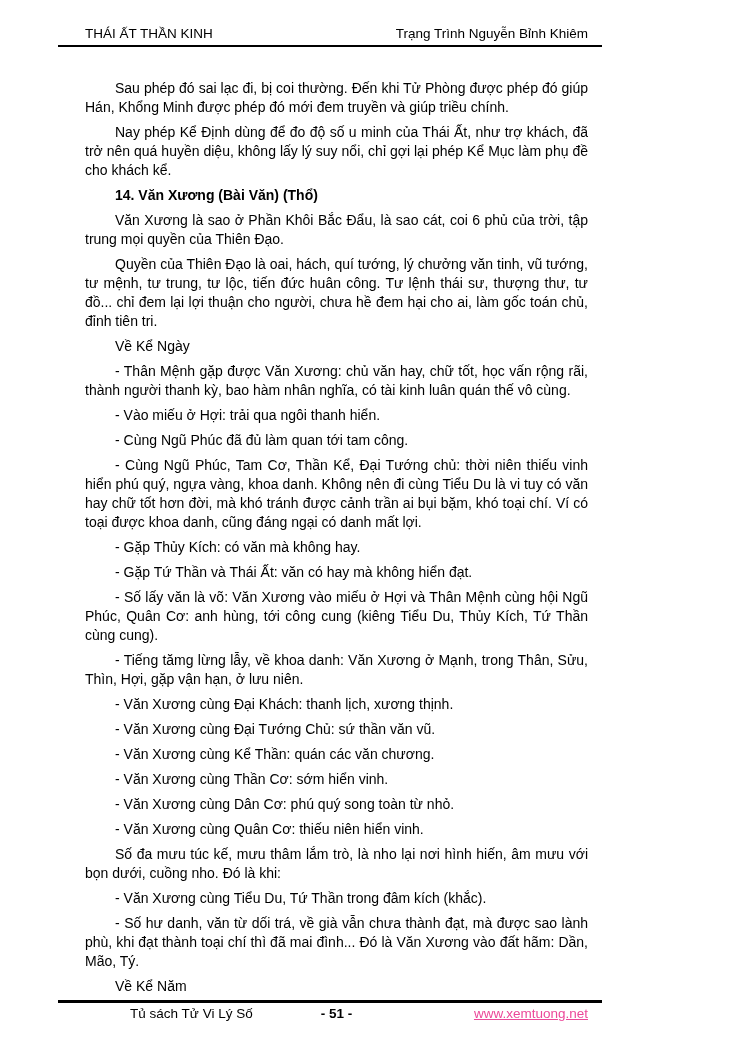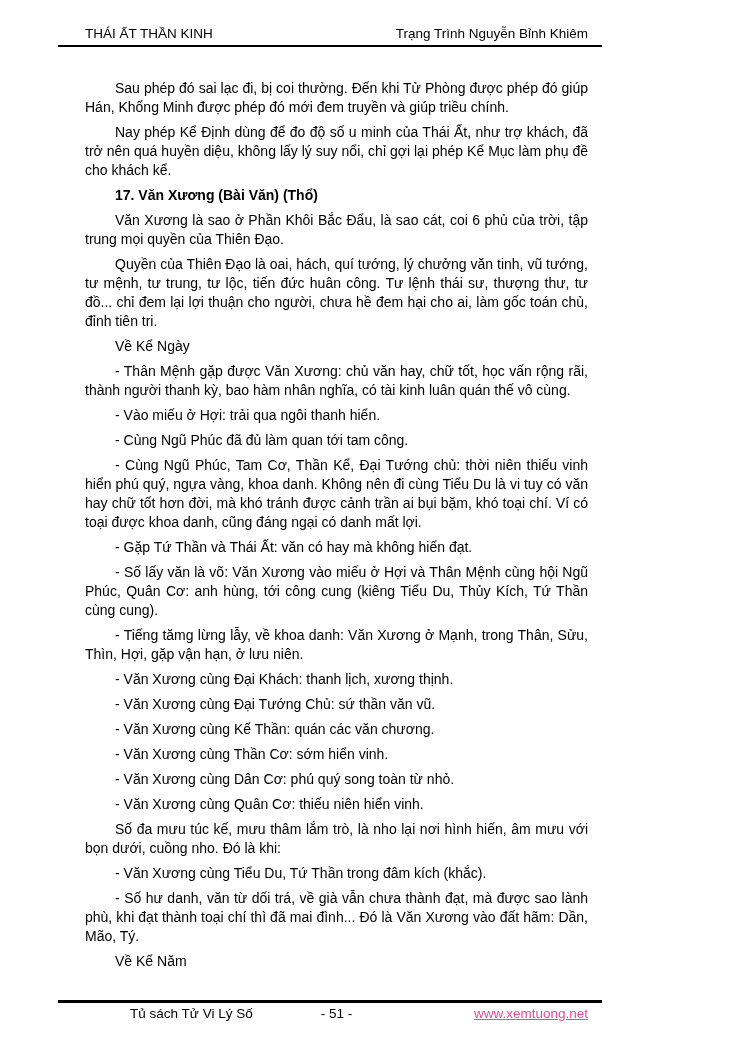--- a/index.html
+++ b/index.html
@@ -57,21 +57,21 @@
     border-top: 3px solid #000000;
   }
   .ftr-row {
     position: absolute;
     top: 1006px; left: 85px; right: 72px;
     display: flex;
     align-items: baseline;
     font-size: 13.5px;
   }
   .ftr-left  { flex: 1; text-align: right; }
-  .ftr-center{ flex: 1; text-align: center; }
+  .ftr-center{ flex: 1; text-align: center; font-weight: bold; }
   .ftr-right { flex: 1; text-align: right; }
   .ftr-link {
     text-decoration: underline;
     color: #ec4899;
     cursor: pointer;
   }
 </style>
 </head>
 <body>
 
@@ -79,28 +79,29 @@
 
   <div class="hdr-row">
     <span>THÁI ẤT THẦN KINH</span>
     <span>Trạng Trình Nguyễn Bỉnh Khiêm</span>
   </div>
   <div class="hdr-rule"></div>
 
   <div class="content">
     <p>Sau phép đó sai lạc đi, bị coi thường. Đến khi Tử Phòng được phép đó giúp Hán, Khổng Minh được phép đó mới đem truyền và giúp triều chính.</p>
     <p>Nay phép Kể Định dùng để đo độ số u minh của Thái Ất, như trợ khách, đã trở nên quá huyền diệu, không lấy lý suy nổi, chỉ gợi lại phép Kể Mục làm phụ đề cho khách kể.</p>
-    <p class="heading">17. Văn Xương (Bài Văn) (Thổ)</p>
+    <p class="heading">14. Văn Xương (Bài Văn) (Thổ)</p>
     <p>Văn Xương là sao ở Phần Khôi Bắc Đẩu, là sao cát, coi 6 phủ của trời, tập trung mọi quyền của Thiên Đạo.</p>
     <p>Quyền của Thiên Đạo là oai, hách, quí tướng, lý chưởng văn tinh, vũ tướng, tư mệnh, tư trung, tư lộc, tiến đức huân công. Tư lệnh thái sư, thượng thư, tư đồ... chỉ đem lại lợi thuận cho người, chưa hề đem hại cho ai, làm gốc toán chủ, đỉnh tiên tri.</p>
     <p class="label">Về Kể Ngày</p>
     <p>- Thân Mệnh gặp được Văn Xương: chủ văn hay, chữ tốt, học vấn rộng rãi, thành người thanh kỳ, bao hàm nhân nghĩa, có tài kinh luân quán thế vô cùng.</p>
     <p>- Vào miếu ở Hợi: trải qua ngôi thanh hiển.</p>
     <p>- Cùng Ngũ Phúc đã đủ làm quan tới tam công.</p>
     <p>- Cùng Ngũ Phúc, Tam Cơ, Thần Kể, Đại Tướng chủ: thời niên thiếu vinh hiển phú quý, ngựa vàng, khoa danh. Không nên đi cùng Tiểu Du là vi tuy có văn hay chữ tốt hơn đời, mà khó tránh được cảnh trần ai bụi bặm, khó toại chí. Ví có toại được khoa danh, cũng đáng ngại có danh mất lợi.</p>
+    <p>- Gặp Thủy Kích: có văn mà không hay.</p>
     <p>- Gặp Tứ Thần và Thái Ất: văn có hay mà không hiển đạt.</p>
     <p>- Số lấy văn là võ: Văn Xương vào miếu ở Hợi và Thân Mệnh cùng hội Ngũ Phúc, Quân Cơ: anh hùng, tới công cung (kiêng Tiểu Du, Thủy Kích, Tứ Thần cùng cung).</p>
     <p>- Tiếng tămg lừng lẫy, về khoa danh: Văn Xương ở Mạnh, trong Thân, Sửu, Thìn, Hợi, gặp vận hạn, ở lưu niên.</p>
     <p>- Văn Xương cùng Đại Khách: thanh lịch, xương thịnh.</p>
     <p>- Văn Xương cùng Đại Tướng Chủ: sứ thần văn vũ.</p>
     <p>- Văn Xương cùng Kể Thần: quán các văn chương.</p>
     <p>- Văn Xương cùng Thần Cơ: sớm hiển vinh.</p>
     <p>- Văn Xương cùng Dân Cơ: phú quý song toàn từ nhỏ.</p>
     <p>- Văn Xương cùng Quân Cơ: thiếu niên hiển vinh.</p>
     <p>Số đa mưu túc kế, mưu thâm lắm trò, là nho lại nơi hình hiến, âm mưu với bọn dưới, cuồng nho. Đó là khi:</p>

